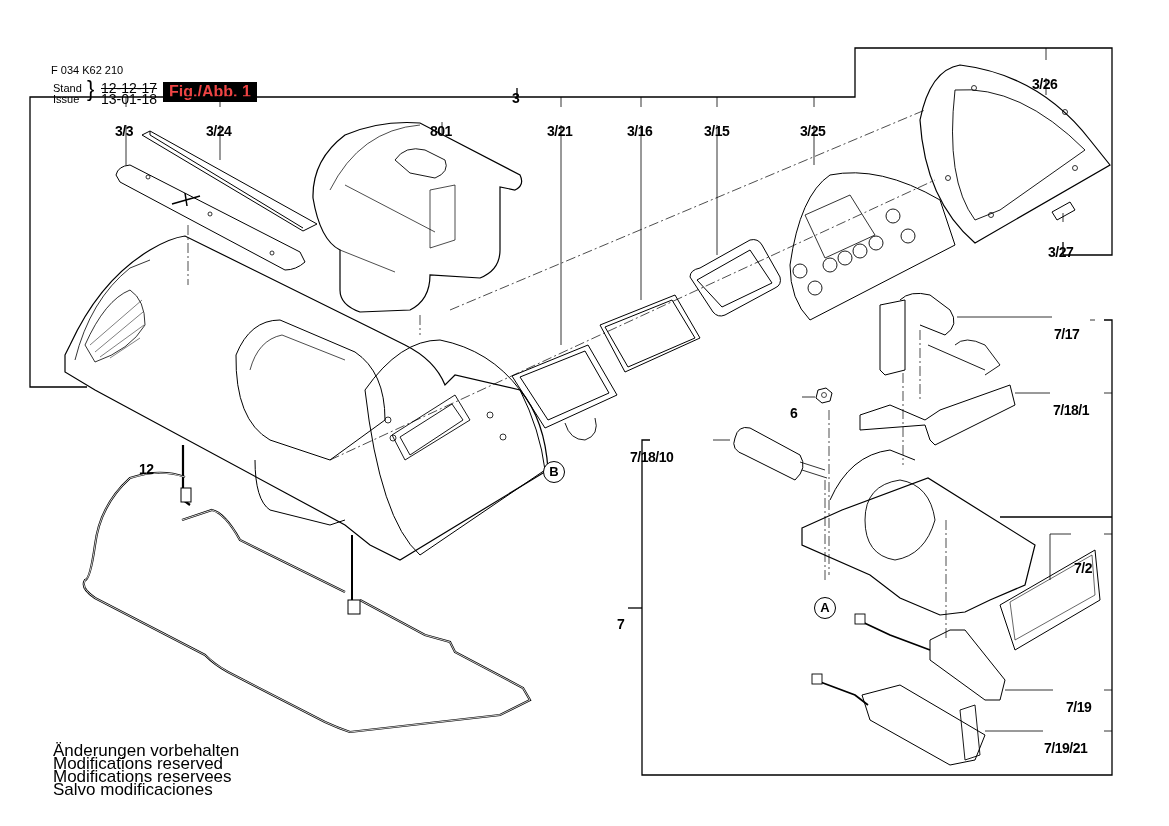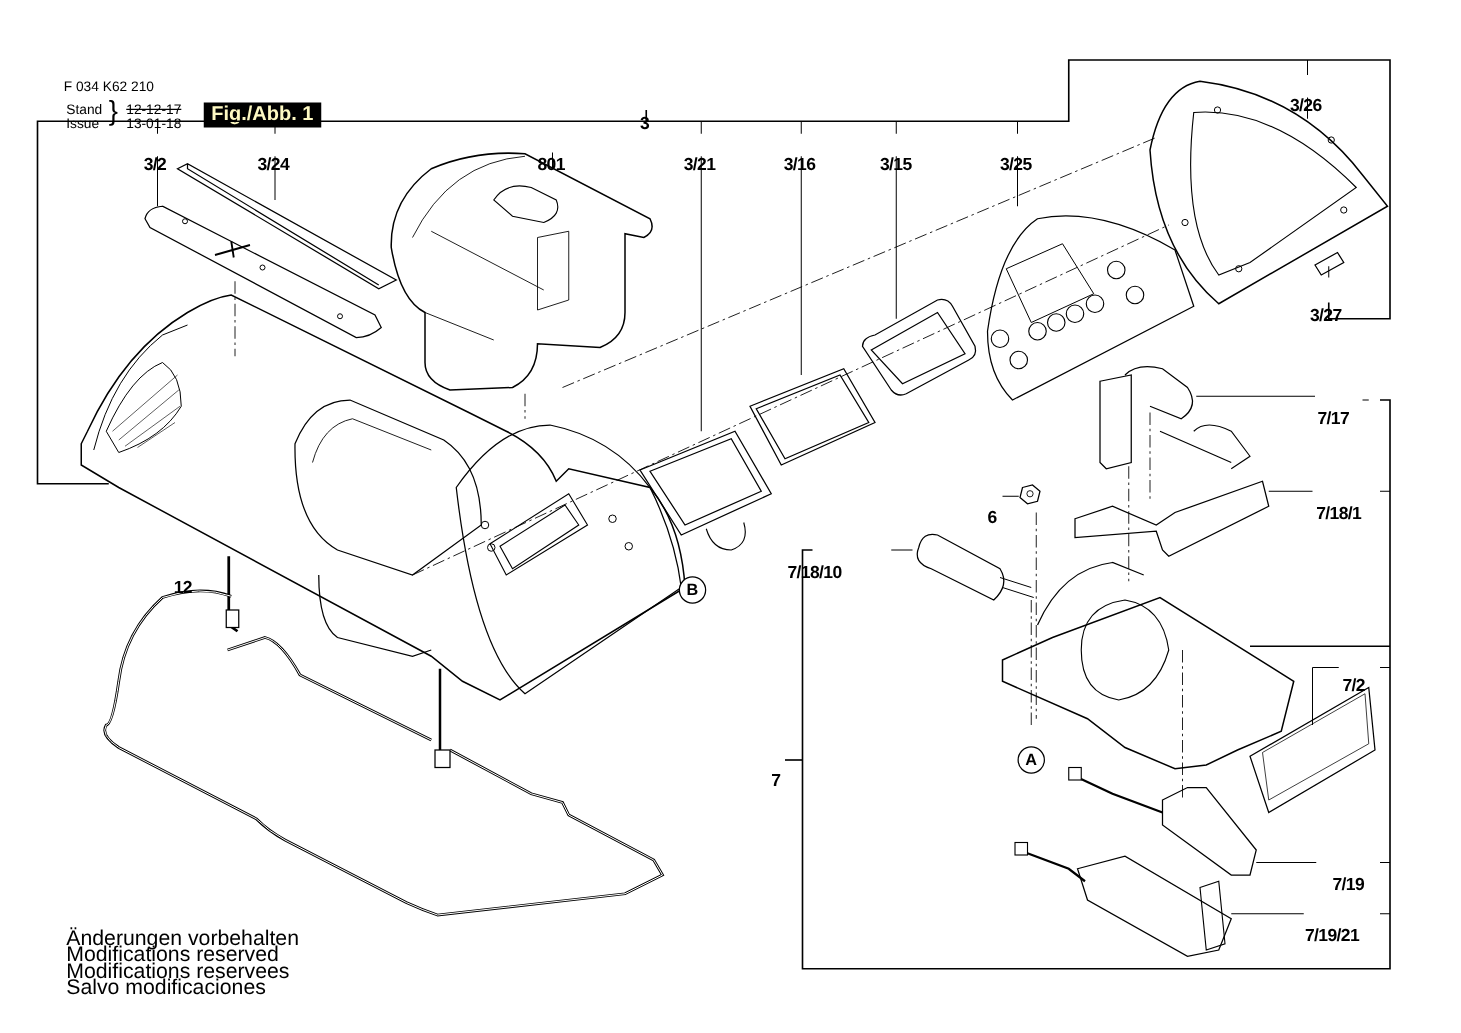--- a/index.html
+++ b/index.html
@@ -1,23 +1,23 @@
 <!DOCTYPE html>
 <html><head>
 <meta charset="utf-8">
 <style>
   html,body{margin:0;padding:0;background:#fff;}
   body{width:1169px;height:826px;position:relative;overflow:hidden;font-family:"Liberation Sans",sans-serif;color:#000;}
   .abs{position:absolute;margin-top:16px;}
   .partno{font-size:11px;left:51px;top:48px;}
   .stand{font-size:11px;left:53px;top:67px;line-height:11px;}
   .brace{font-size:22px;left:87px;top:62px;line-height:22px;font-weight:300;}
-  .dates{font-size:11px;left:101px;top:67px;line-height:11px;}
+  .dates{font-size:14px;left:101px;top:67px;line-height:11px;}
   .strike{text-decoration:line-through;}
-  .fig{left:163px;top:66px;background:#000;color:#fef9c3;font-weight:bold;font-size:16px;padding:1px 6px;line-height:18px;}
+  .fig{left:163px;top:66px;background:#000;color:#ef4444;font-weight:bold;font-size:16px;padding:1px 6px;line-height:18px;}
   .lbl{font-weight:bold;font-size:14px;letter-spacing:-0.5px;white-space:nowrap;}
   .note{font-size:17px;line-height:13px;left:53px;top:728px;}
   .circ{width:20px;height:20px;border:1.3px solid #000;border-radius:50%;font-weight:bold;font-size:13px;text-align:center;line-height:20px;background:#fff;}
   svg{position:absolute;left:0;top:0;}
 </style>
 </head>
 <body>
 
 <div class="abs partno">F 034 K62 210</div>
 <div class="abs stand">
@@ -153,36 +153,36 @@
     <rect x="855" y="614" width="10" height="10" stroke-width="0.9" fill="#fff"></rect>
 
     <path d="M862 695 L900 685 L985 735 L975 760 L950 765 L870 720 Z" stroke-width="1"></path>
     <path d="M960 710 L975 705 L980 755 L965 760 Z" stroke-width="0.9"></path>
     <path d="M815 680 L855 695 L868 705" stroke-width="1.8"></path>
     <rect x="812" y="674" width="10" height="10" stroke-width="0.9" fill="#fff"></rect>
   </g>
 </svg>
 
 <div class="abs lbl" style="left:512px;top:74px;">3</div>
-<div class="abs lbl" style="left:115px;top:107px;">3/2</div>
+<div class="abs lbl" style="left:115px;top:107px;">3/3</div>
 <div class="abs lbl" style="left:206px;top:107px;">3/24</div>
 <div class="abs lbl" style="left:430px;top:107px;text-align:center;">801</div>
 <div class="abs lbl" style="left:547px;top:107px;">3/21</div>
 <div class="abs lbl" style="left:627px;top:107px;">3/16</div>
 <div class="abs lbl" style="left:704px;top:107px;">3/15</div>
 <div class="abs lbl" style="left:800px;top:107px;">3/25</div>
 <div class="abs lbl" style="left:1032px;top:60px;">3/26</div>
 <div class="abs lbl" style="left:1048px;top:228px;">3/27</div>
 <div class="abs lbl" style="left:139px;top:445px;">12</div>
 <div class="abs lbl" style="left:790px;top:389px;">6</div>
 <div class="abs lbl" style="left:617px;top:600px;">7</div>
 <div class="abs lbl" style="left:1054px;top:310px;">7/17</div>
 <div class="abs lbl" style="left:1053px;top:386px;">7/18/1</div>
 <div class="abs lbl" style="left:630px;top:433px;">7/18/10</div>
-<div class="abs lbl" style="left:1074px;top:524px;text-align:right;">7/2</div>
+<div class="abs lbl" style="left:1074px;top:544px;text-align:right;">7/2</div>
 <div class="abs lbl" style="left:1066px;top:683px;">7/19</div>
 <div class="abs lbl" style="left:1044px;top:724px;">7/19/21</div>
 
 <div class="abs circ" style="left:543px;top:445px;">B</div>
 <div class="abs circ" style="left:814px;top:581px;">A</div>
 
 <div class="abs note">
   <div>Änderungen vorbehalten</div>
   <div>Modifications reserved</div>
   <div>Modifications reservees</div>

